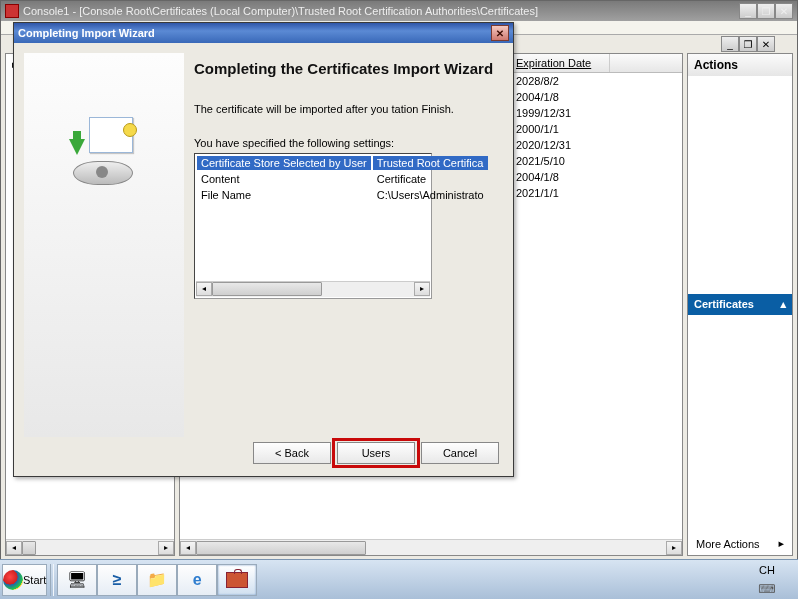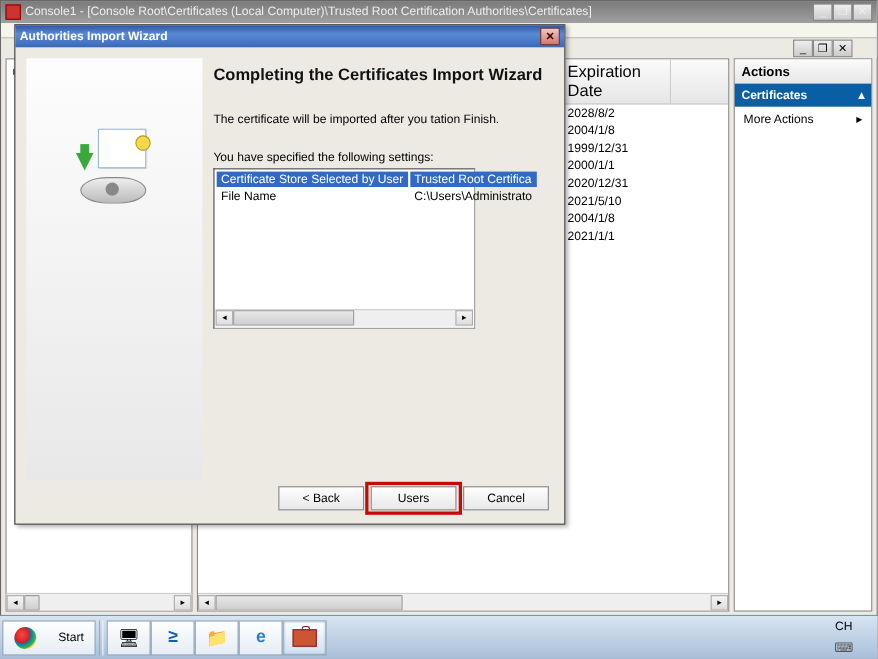--- a/index.html
+++ b/index.html
@@ -13,26 +13,26 @@
 .ctrl-group { display:flex; gap:0; }
 .ctrl-btn { width:18px; height:16px; background:linear-gradient(#eee,#ccc); border:1px solid #888; display:flex; align-items:center; justify-content:center; font-size:10px; cursor:default; }
 .menu-bar { height:14px; background:#f5f4ed; border-bottom:1px solid #aaa; }
 .sub-ctrl { height:18px; background:#eceae3; display:flex; justify-content:flex-end; align-items:center; padding-right:22px; }
 
 
 .mw-content { position:absolute; top:52px; left:4px; right:4px; bottom:42px; display:flex; gap:4px; }
 .left-tree { width:170px; background:#fff; border:1px solid #888; position:relative; }
 .mid-list { flex:1; background:#fff; border:1px solid #888; position:relative; overflow:hidden; }
 .mid-head { display:flex; background:linear-gradient(#fbfbfb,#e6e6e6); border-bottom:1px solid #bbb; }
-.mid-head div { padding:3px 6px; border-right:1px solid #ccc; font-size:15px; }
+.mid-head div { padding:3px 6px; border-right:1px solid #ccc; font-size:11px;text-decoration:underline; }
 .mh1 { width:330px; } .mh2{ width:100px; }
 .mid-row { display:flex; }
 .mid-row div { padding:2px 6px; font-size:11px; white-space:nowrap; overflow:hidden; }
 .mr1{ width:330px; text-align:right; } .mr2{ width:100px; }
-.right-actions { width:126px; background:#fff; border:1px solid #888; display:flex; flex-direction:column; }
+.right-actions { width:106px; background:#fff; border:1px solid #888; display:flex; flex-direction:column;justify-content:space-between; }
 .act-hdr { background:linear-gradient(#fbfbfb,#e6e6e6); padding:4px 6px; font-size:12px; font-weight:bold; }
 .act-blue { background:#0a5ea4; color:#fff; padding:4px 6px; display:flex; justify-content:space-between; align-items:center; font-weight:bold; }
 .act-item { padding:5px 8px; font-size:11px; display:flex; align-items:center; gap:4px; }
 .scrollbar-h { position:absolute; left:0; right:0; bottom:0; height:16px; background:#efefef; border-top:1px solid #ccc; display:flex; align-items:center; }
 .sb-btn { width:16px; height:14px; background:linear-gradient(#f5f5f5,#ddd); border:1px solid #aaa; font-size:8px; display:flex; align-items:center; justify-content:center; }
 .sb-track { flex:1; height:14px; position:relative; }
 .sb-thumb { position:absolute; height:14px; background:linear-gradient(#e8e8e8,#cfcfcf); border:1px solid #999; border-radius:1px; }
 
 
 .wizard { position:absolute; left:13px; top:22px; width:501px; height:455px; background:#eceae3; border:1px solid #3a3a3a; box-shadow:2px 2px 4px rgba(0,0,0,.3); }
@@ -57,21 +57,21 @@
 .settings-table tr td { padding:1px 4px; white-space:nowrap; }
 .row-sel { background:#316ac5; color:#fff; }
 .settings-sb { position:absolute; bottom:1px; left:1px; right:1px; height:16px; display:flex; background:#efefef; border-top:1px solid #ccc; }
 .wiz-buttons { position:absolute; right:14px; bottom:12px; display:flex; gap:6px; align-items:center; }
 .wbtn { width:78px; height:22px; background:linear-gradient(#fefefe,#e8e8e8); border:1px solid #888; font-size:11px; display:flex; align-items:center; justify-content:center; cursor:default; }
 .finish-hi { position:relative; }
 .finish-hi::before { content:""; position:absolute; inset:-5px -6px; border:3px solid #c80909; }
 
 
 .taskbar { position:absolute; bottom:0; left:0; right:0; height:40px; background:linear-gradient(#d7e4f2,#a9bfd8); border-top:1px solid #7a94b0; display:flex; align-items:center; padding:0 2px; }
-.start { height:32px; padding:0 10px; display:flex; align-items:center; gap:20px; border:1px solid #9ab; background:linear-gradient(#fefefe,#e6edf5); font-size:11px; }
+.start { height:32px; padding:0 0; display:flex; align-items:center; gap:0; border:1px solid #9ab; background:linear-gradient(#fefefe,#e6edf5); font-size:11px; }
 .orb { width:20px; height:20px; border-radius:50%; background:radial-gradient(circle at 35% 35%,#f44,#c22 40%,#26a 42%,#2c4 70%,#fc3 72%); }
 .tb-div { width:4px; height:32px; border-left:1px solid #9ab; border-right:1px solid #f1f6fb; margin:0 3px; }
 .tb-btn { width:40px; height:32px; border:1px solid #9ab; background:linear-gradient(#fefefe,#e6edf5); display:flex; align-items:center; justify-content:center; font-size:16px; }
 .tb-active { background:linear-gradient(#fff,#d0e0f0); box-shadow:inset 0 0 2px #6a90c0; }
 .tray { margin-left:auto; display:flex; align-items:center; gap:6px; height:32px; padding:0 4px; font-size:11px;flex-direction:column; }
 .tray-clock { text-align:center; line-height:1.15; font-size:10px; }
 .tray-ic { width:14px; height:14px; display:inline-flex; align-items:center; justify-content:center; font-size:12px; color:#555; }
 .toolbox { width:22px; height:16px; background:#c53; border:1px solid #823; position:relative; }
 .toolbox::before{content:"";position:absolute;top:-4px;left:7px;width:6px;height:4px;border:1px solid #823;border-bottom:none;border-radius:3px 3px 0 0;}
 </style>
@@ -167,21 +167,21 @@
       <div class="act-item">
         <span>More Actions</span>
         <span style="margin-left:auto">▸</span>
       </div>
     </div>
   </div>
 </div>
 
 <div class="wizard">
   <div class="wiz-title">
-    <span class="wiz-title-text">Authorities Import Wizard</span>
+    <span class="wiz-title-text">Completing Import Wizard</span>
     <div class="wiz-close">✕</div>
   </div>
   <div class="wiz-body">
     <div class="wiz-left">
       <div class="cert-icon">
         <div class="doc"></div>
           <div class="ribbon"></div>
           <div class="arrow"></div>
           <div class="disc"></div>
       </div>
@@ -189,20 +189,24 @@
     <div class="wiz-right">
       <div class="wiz-h1">Completing the Certificates Import Wizard</div>
       <div class="wiz-p">The certificate will be imported after you tation Finish.</div>
       <div class="wiz-sub">You have specified the following settings:</div>
       <div class="settings-box">
         <table class="settings-table">
           <tbody>
               <tr class="row-sel">
             <td>Certificate Store Selected by User</td>
             <td>Trusted Root Certifica</td>
+          </tr>
+          <tr>
+            <td>Content</td>
+            <td>Certificate</td>
           </tr>
           <tr>
             <td>File Name</td>
             <td>C:\Users\Administrato</td>
           </tr>
         </tbody>
           </table>
         <div class="settings-sb">
           <div class="sb-btn">◂</div>
           <div class="sb-track">

